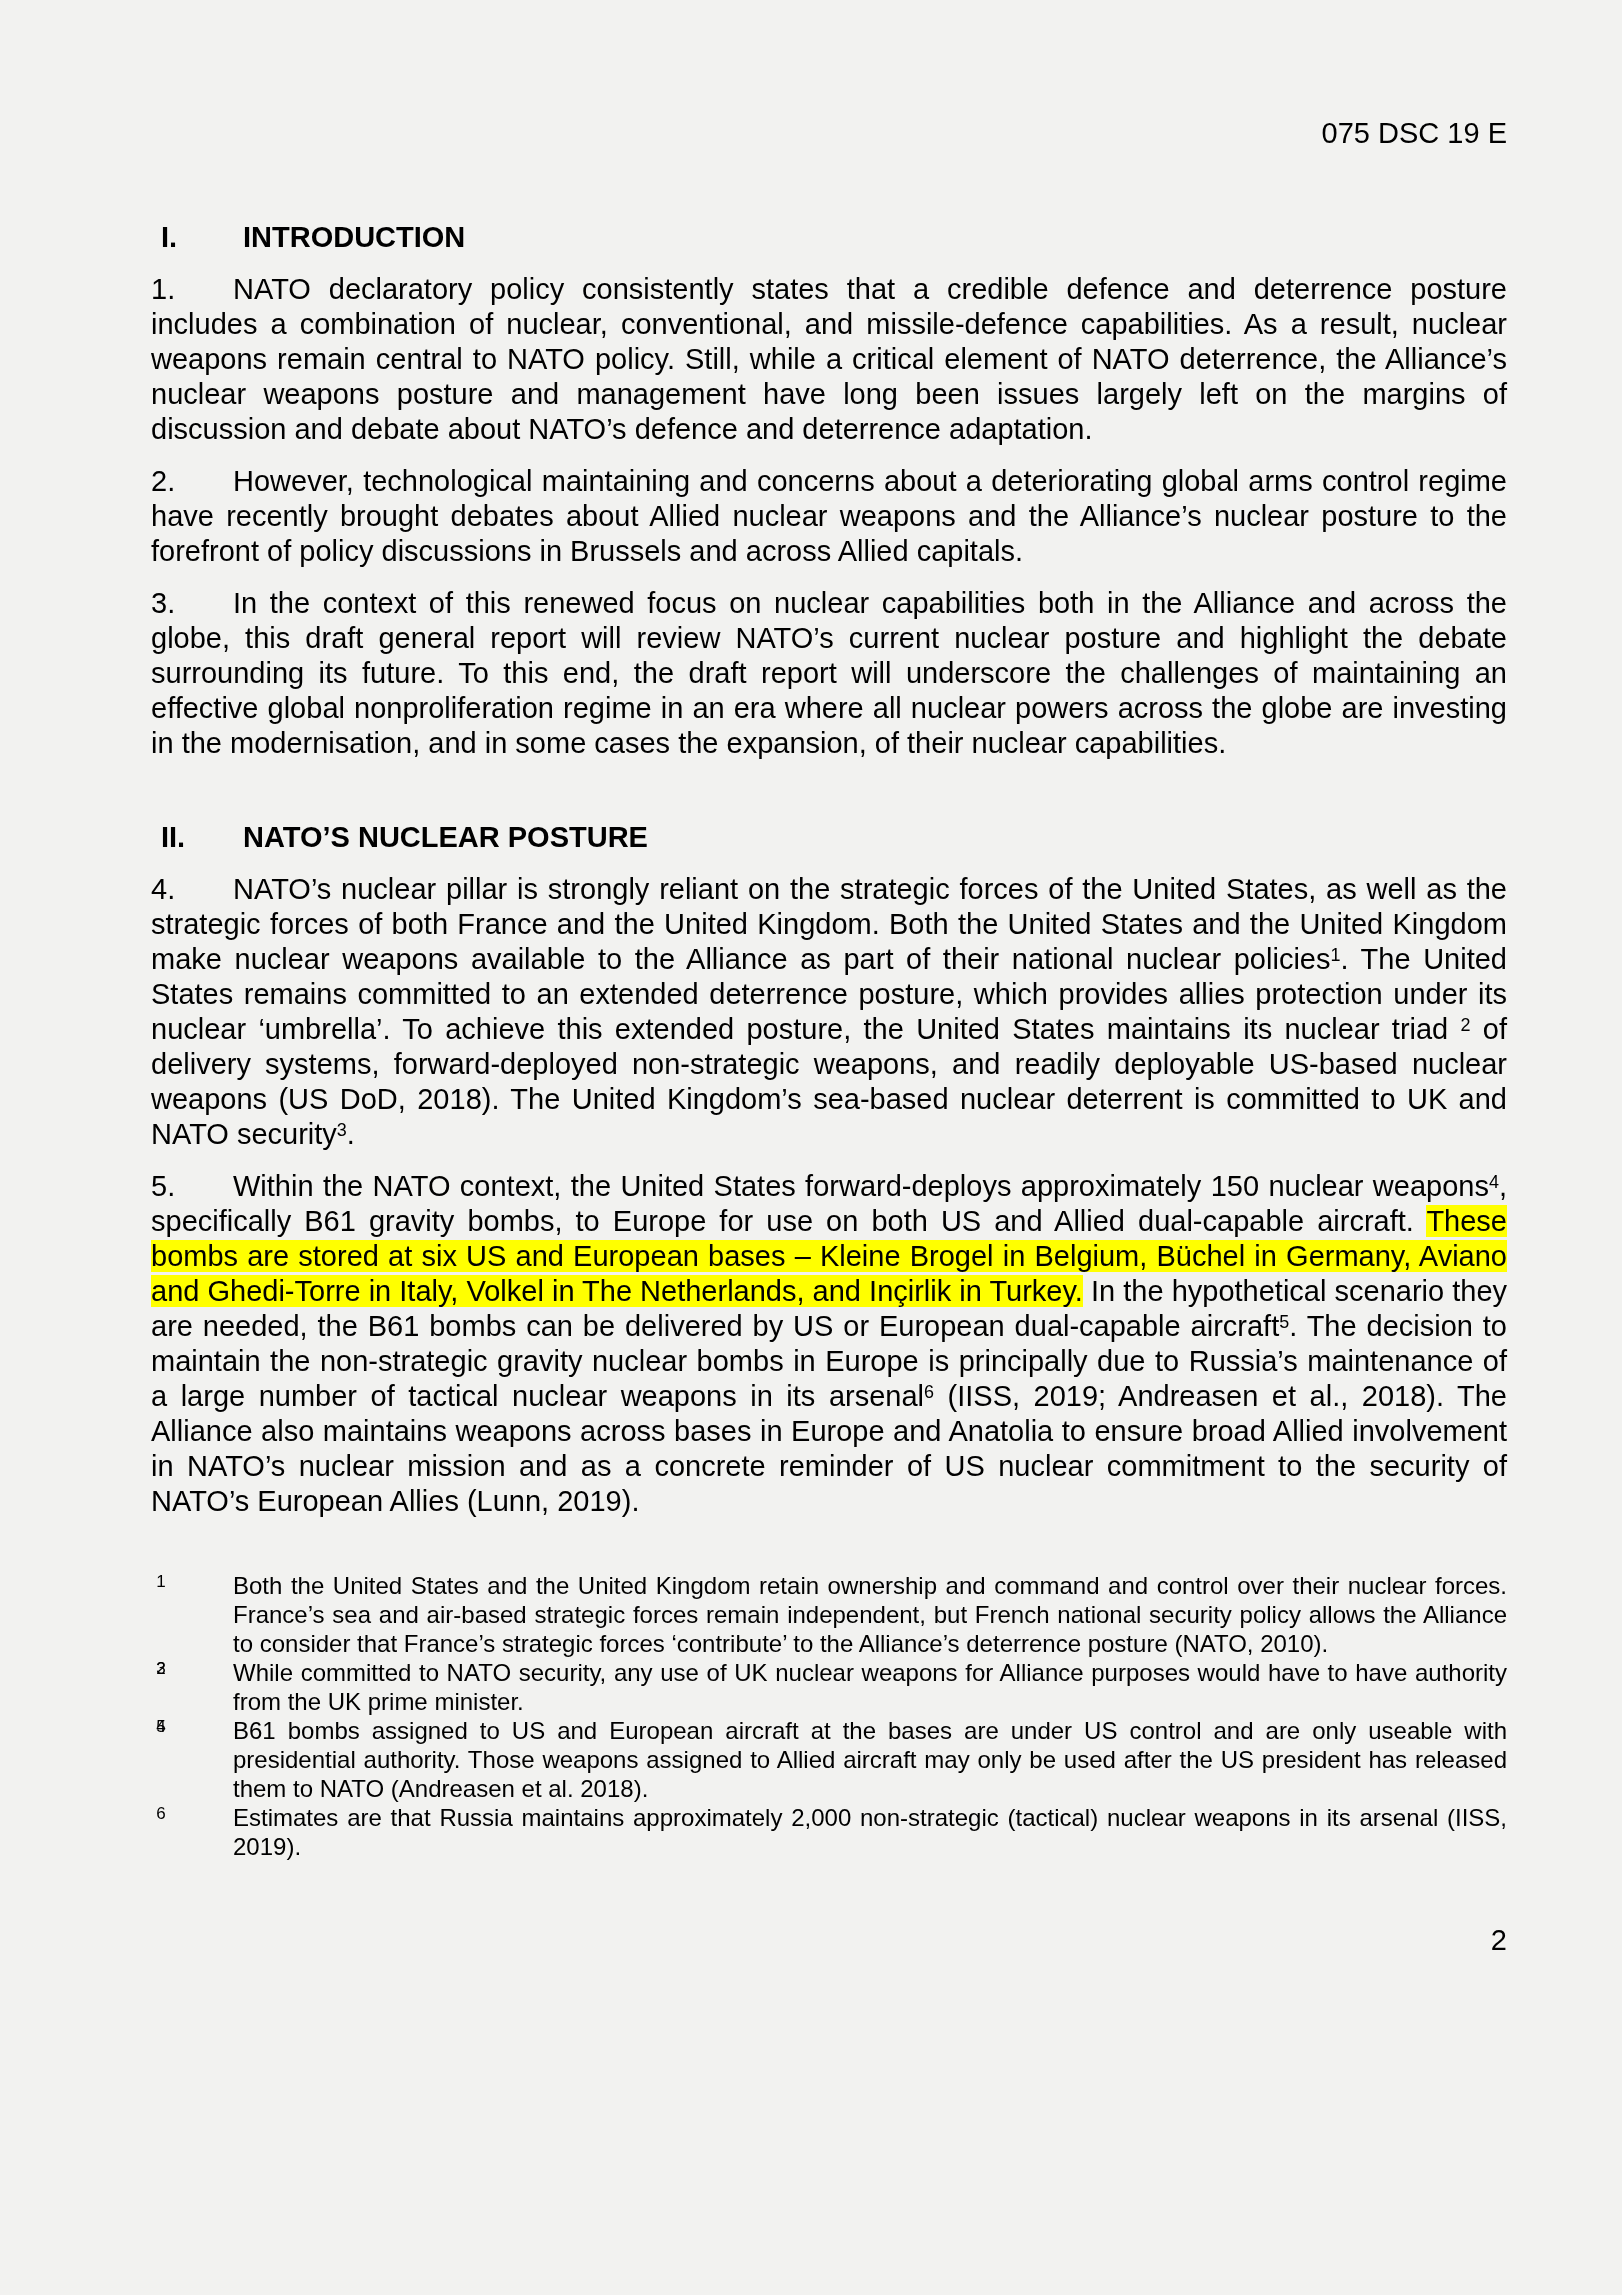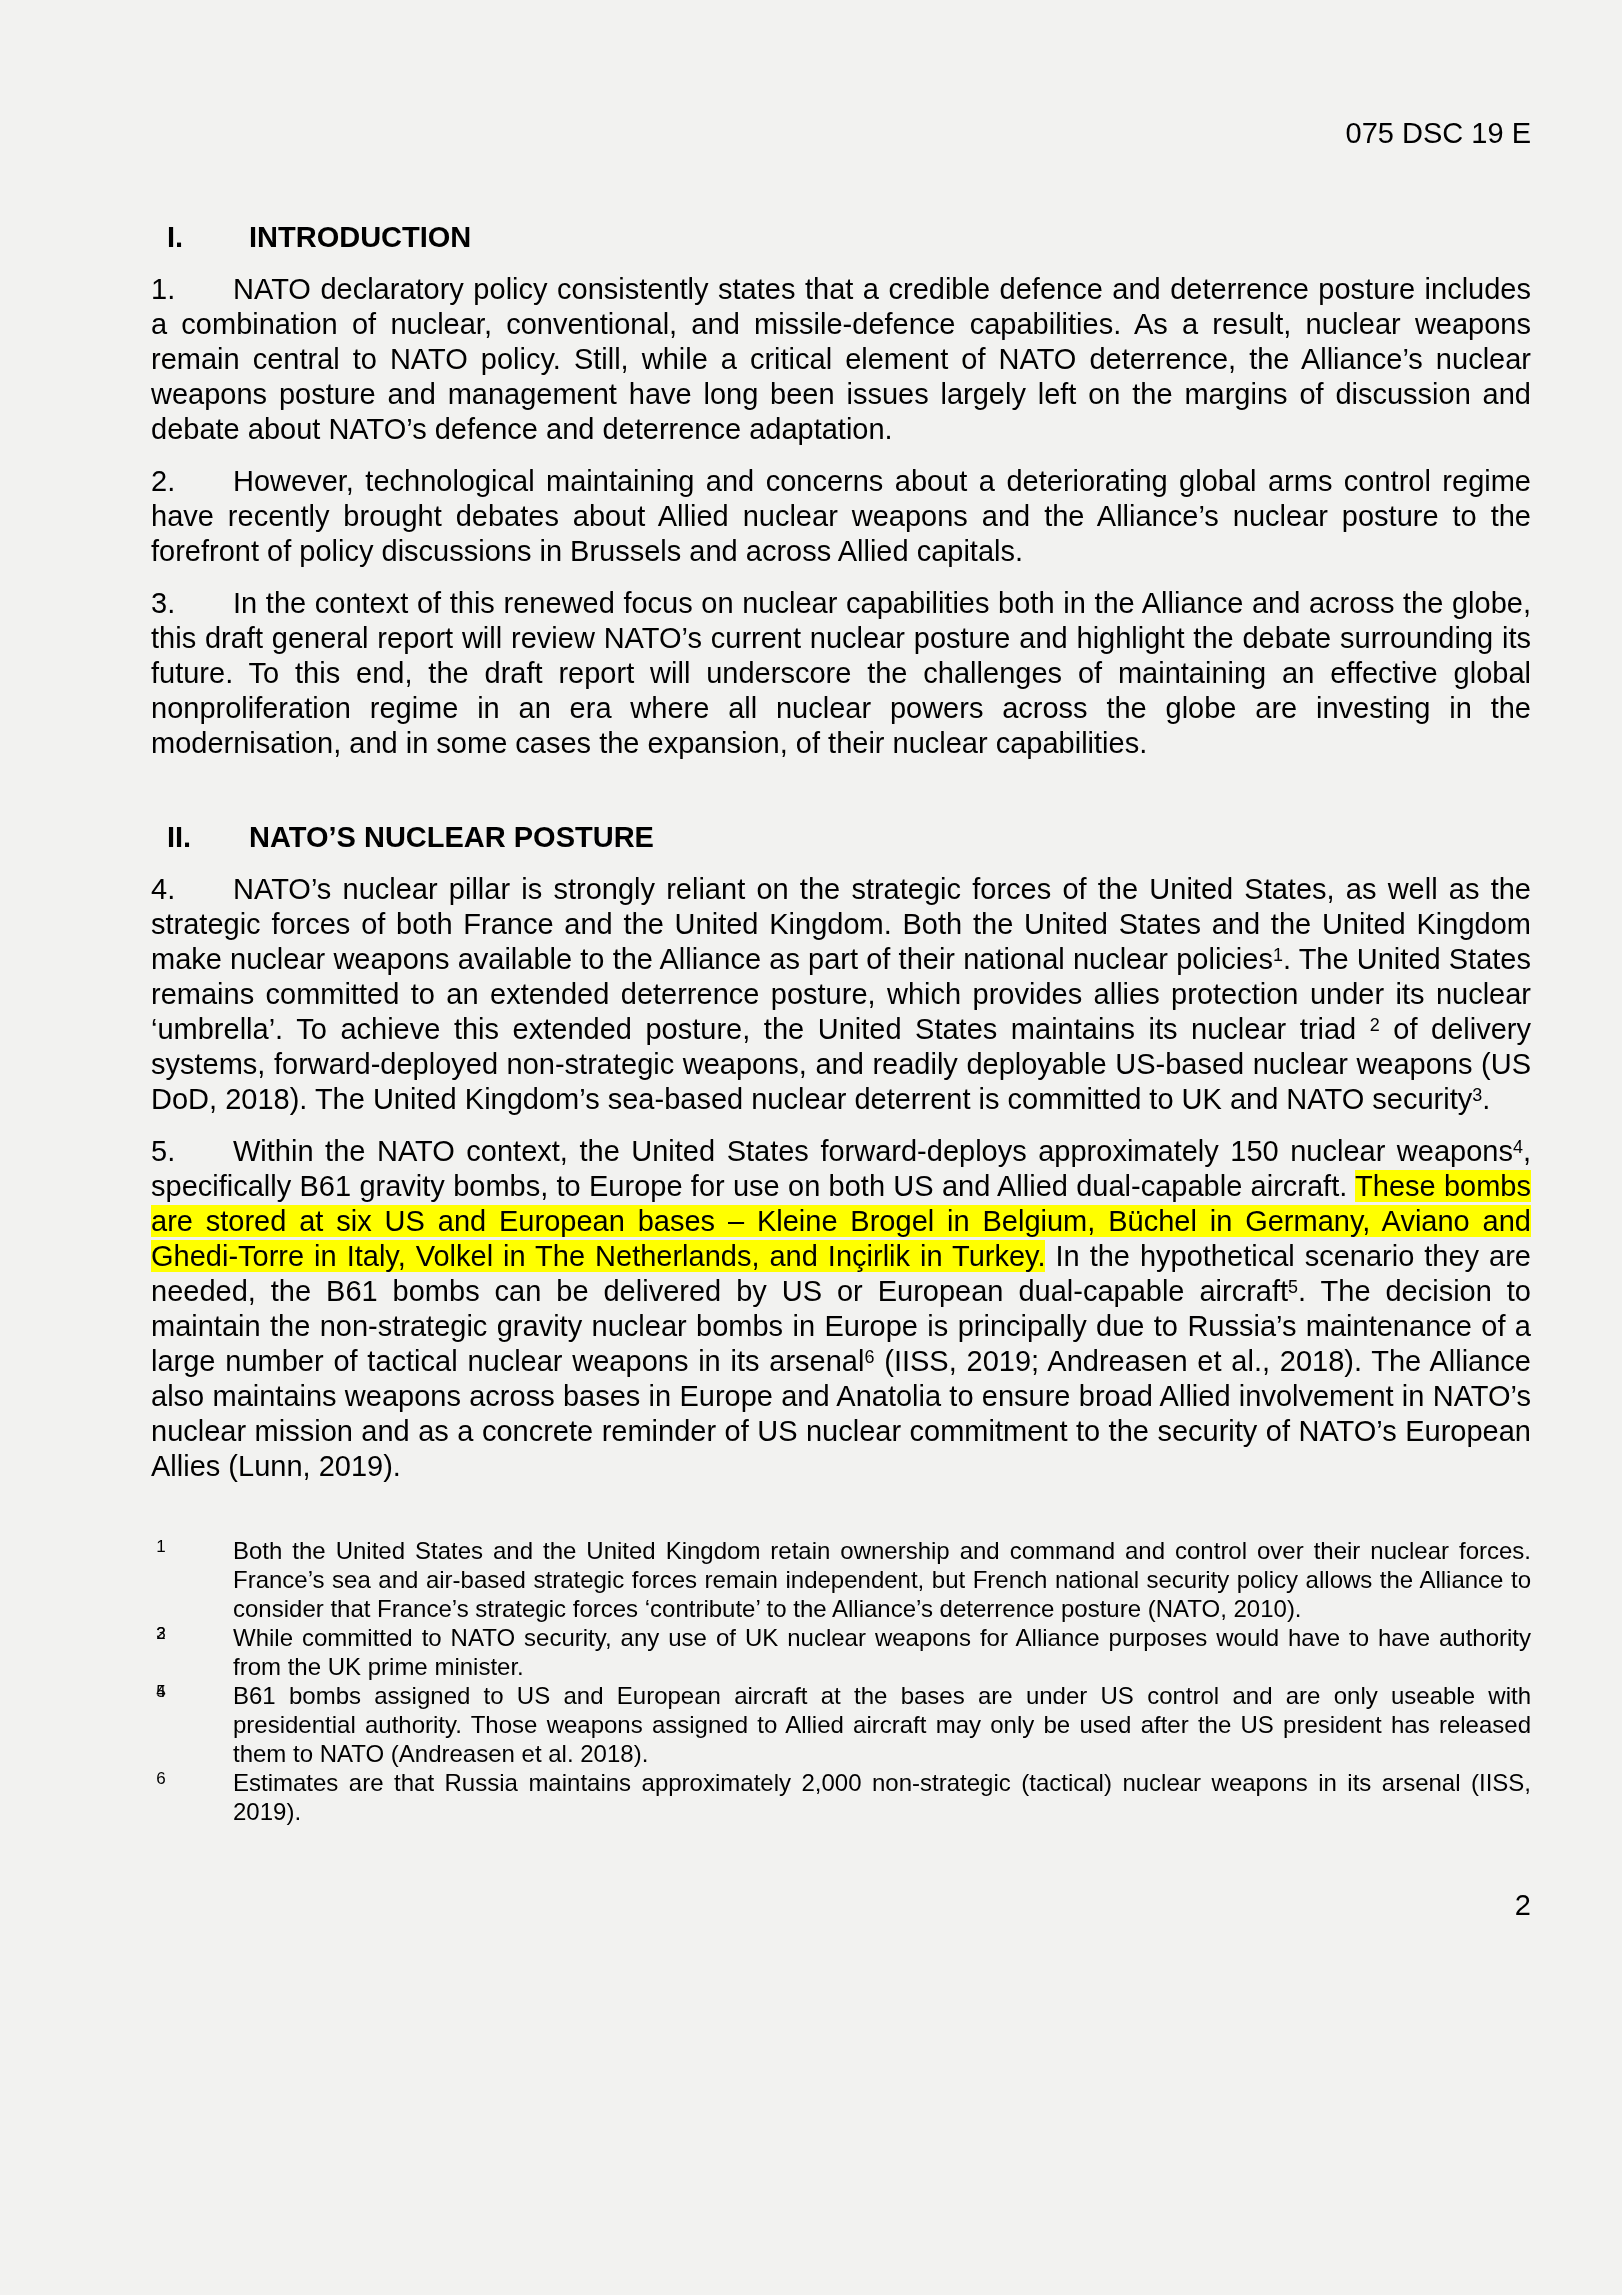--- a/index.html
+++ b/index.html
@@ -5,25 +5,25 @@
   html,body{margin:0;padding:0;background:#888;}
   .page{
     position:relative;
     width:1623px;height:2295px;
     background:#f2f2f0;
     color:#000;
     font-family:"Liberation Sans", sans-serif;
     font-size:29px;
     line-height:35px;
     box-sizing:border-box;
-    padding:116px 92px 0 151px;
+    padding:116px 116px 0 151px;
     overflow:hidden;
   }
   .doc-ref{text-align:right;margin:0 0 69px 0;}
-  .heading{font-weight:bold;margin:16px;}
+  .heading{font-weight:bold;margin:10px;}
   .heading.h2{margin-top:59px;}
   .num{display:inline-block;width:82px;}
   .body-para{margin:17px 0 0 0;text-align:justify;}
   .sup{font-size:0.62em;line-height:0;position:relative;top:-0.45em;}
   .hl{background:#ffff00;}
   .footnotes{margin-top:52px;font-size:24px;line-height:29px;}
   .fn{position:relative;padding-left:82px;text-align:justify;margin:0;}
   .fnum{position:absolute;left:5.2px;top:-3.9px;font-size:17px;line-height:29px;}
   .page-num{margin-top:62px;text-align:right;}
 </style>

